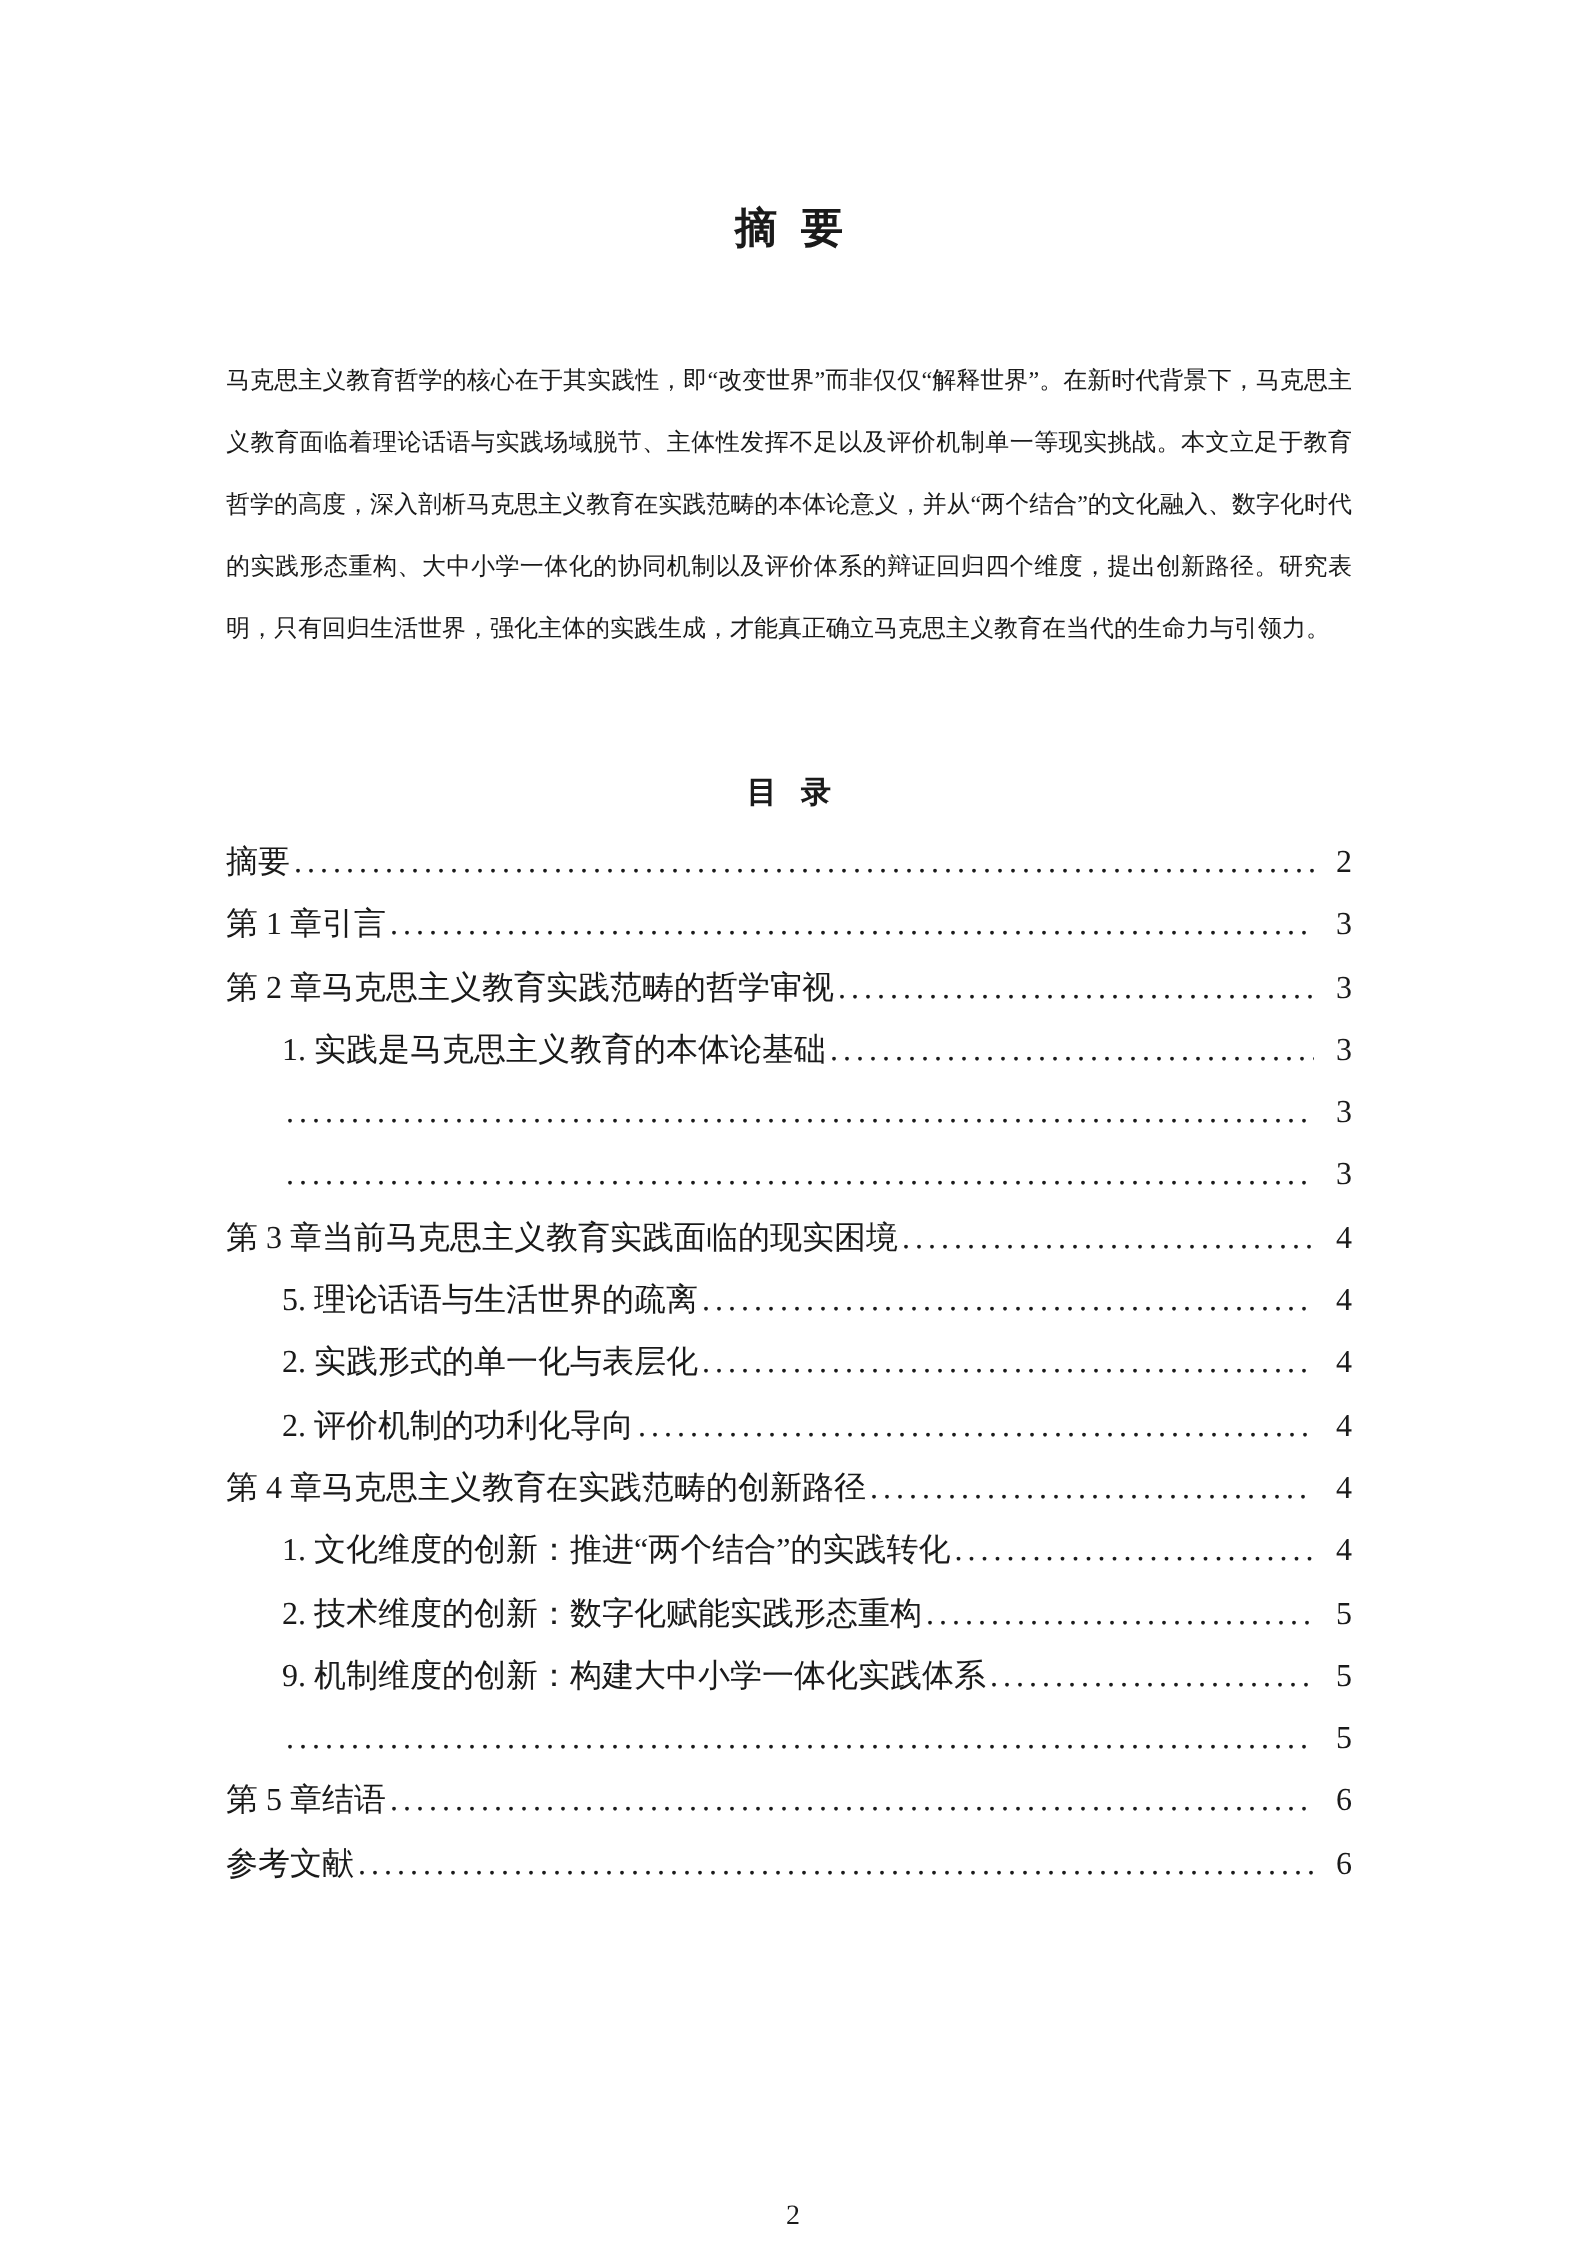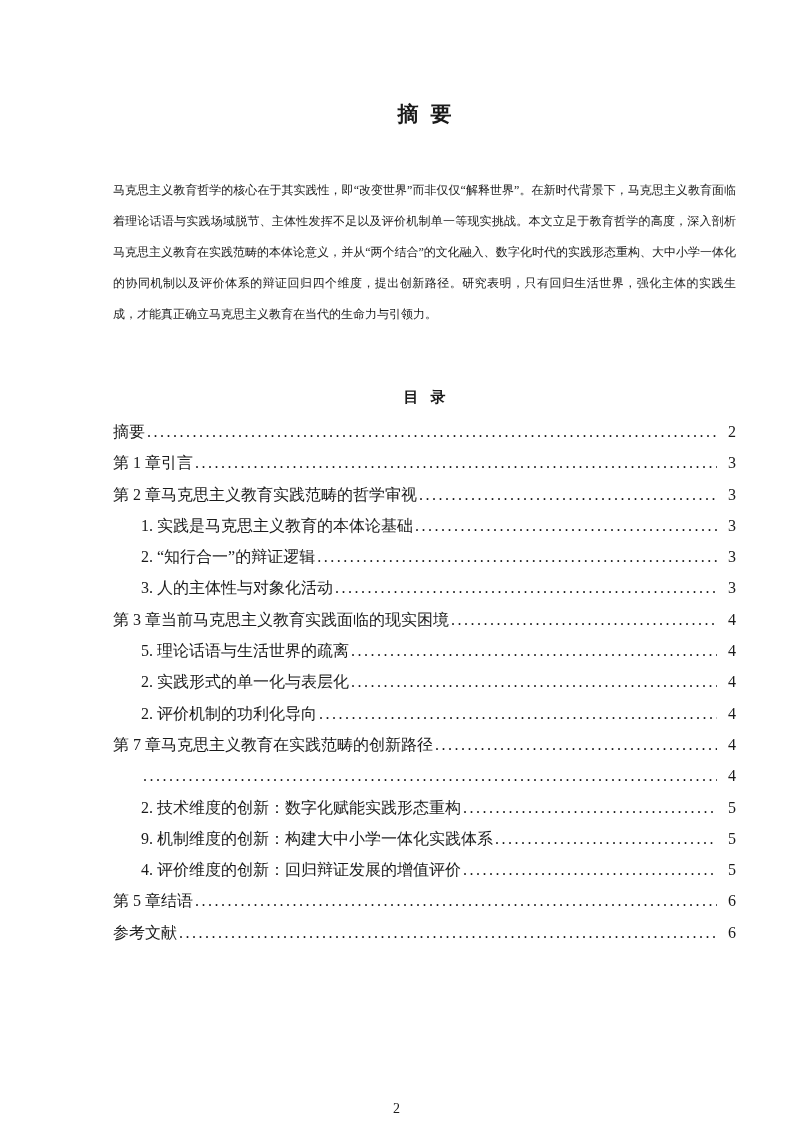--- a/index.html
+++ b/index.html
@@ -15,21 +15,21 @@
     color: #1a1a1a;
     overflow: hidden;
   }
   .page {
     position: absolute;
     top: 0; left: 0;
     width: 793px;
     height: 894px;
     background: #ffffff;
     box-sizing: border-box;
-    padding: 0 57px 0 113px;
+    padding: 0 117px 0 113px;
   }
   .doc-title {
     margin: 0;
     padding-top: 99px;
     font-size: 21px;
     font-weight: 600;
     line-height: 30px;
     text-align: center;
     letter-spacing: 12px;
     padding-left: 12px; 
@@ -119,26 +119,24 @@
         <span class="toc-label">第 2 章马克思主义教育实践范畴的哲学审视</span>
         <span class="toc-leader">........................................................................................................................</span>
         <span class="toc-page">3</span>
       </div>
       <div class="toc-row lvl1">
         <span class="toc-label">1. 实践是马克思主义教育的本体论基础</span>
         <span class="toc-leader">........................................................................................................................</span>
         <span class="toc-page">3</span>
       </div>
       <div class="toc-row lvl1">
-        <span class="toc-label">2. “知行合一”的辩证逻辑</span>
         <span class="toc-leader">........................................................................................................................</span>
         <span class="toc-page">3</span>
       </div>
       <div class="toc-row lvl1">
-        <span class="toc-label">3. 人的主体性与对象化活动</span>
         <span class="toc-leader">........................................................................................................................</span>
         <span class="toc-page">3</span>
       </div>
       <div class="toc-row">
         <span class="toc-label">第 3 章当前马克思主义教育实践面临的现实困境</span>
         <span class="toc-leader">........................................................................................................................</span>
         <span class="toc-page">4</span>
       </div>
       <div class="toc-row lvl1">
         <span class="toc-label">5. 理论话语与生活世界的疏离</span>
@@ -149,40 +147,40 @@
         <span class="toc-label">2. 实践形式的单一化与表层化</span>
         <span class="toc-leader">........................................................................................................................</span>
         <span class="toc-page">4</span>
       </div>
       <div class="toc-row lvl1">
         <span class="toc-label">2. 评价机制的功利化导向</span>
         <span class="toc-leader">........................................................................................................................</span>
         <span class="toc-page">4</span>
       </div>
       <div class="toc-row">
-        <span class="toc-label">第 7 章马克思主义教育在实践范畴的创新路径</span>
+        <span class="toc-label">第 4 章马克思主义教育在实践范畴的创新路径</span>
         <span class="toc-leader">........................................................................................................................</span>
         <span class="toc-page">4</span>
       </div>
       <div class="toc-row lvl1">
+        <span class="toc-label">1. 文化维度的创新：推进“两个结合”的实践转化</span>
         <span class="toc-leader">........................................................................................................................</span>
         <span class="toc-page">4</span>
       </div>
       <div class="toc-row lvl1">
         <span class="toc-label">2. 技术维度的创新：数字化赋能实践形态重构</span>
         <span class="toc-leader">........................................................................................................................</span>
         <span class="toc-page">5</span>
       </div>
       <div class="toc-row lvl1">
         <span class="toc-label">9. 机制维度的创新：构建大中小学一体化实践体系</span>
         <span class="toc-leader">........................................................................................................................</span>
         <span class="toc-page">5</span>
       </div>
       <div class="toc-row lvl1">
-        <span class="toc-label">4. 评价维度的创新：回归辩证发展的增值评价</span>
         <span class="toc-leader">........................................................................................................................</span>
         <span class="toc-page">5</span>
       </div>
       <div class="toc-row">
         <span class="toc-label">第 5 章结语</span>
         <span class="toc-leader">........................................................................................................................</span>
         <span class="toc-page">6</span>
       </div>
       <div class="toc-row">
         <span class="toc-label">参考文献</span>

